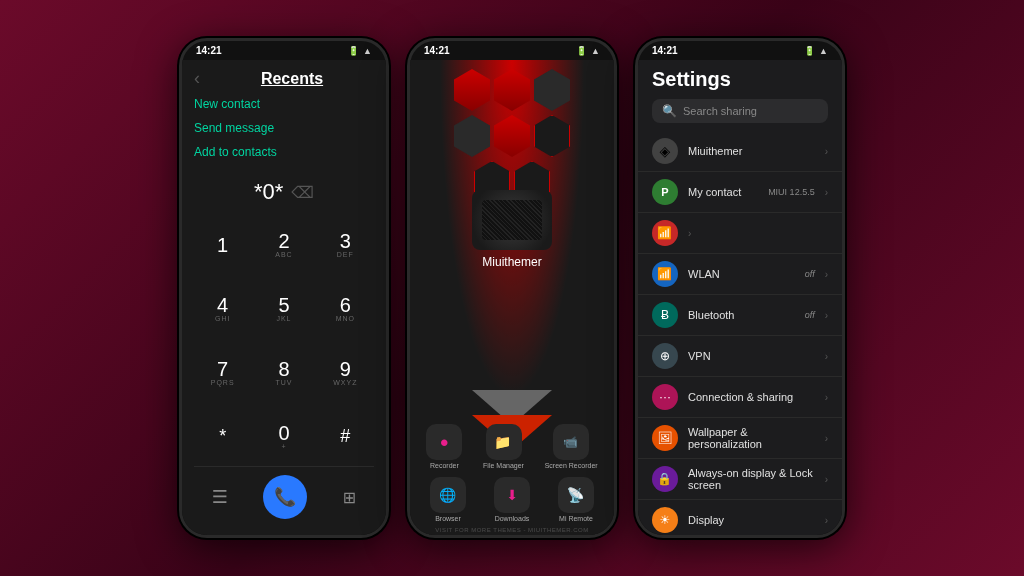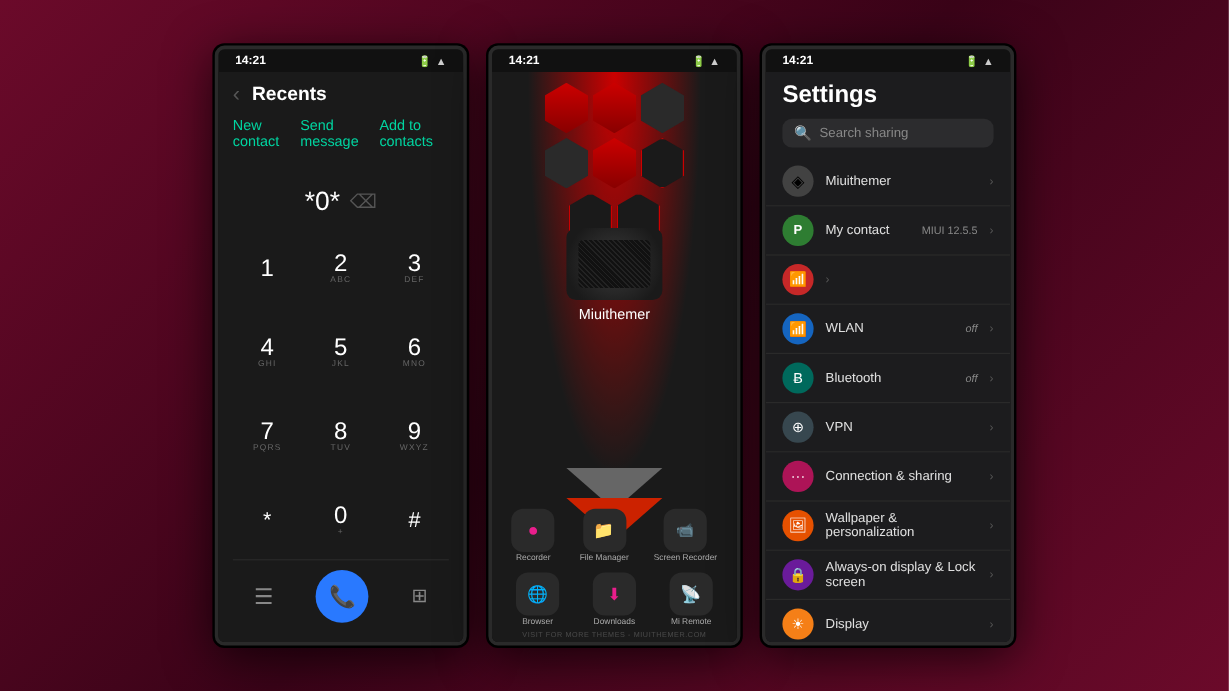--- a/index.html
+++ b/index.html
@@ -12,21 +12,21 @@
       justify-content: center;
       gap: 18px;
       font-family: 'Arial', sans-serif;
       overflow: hidden;
     }
 
     .phone {
       width: 210px;
       height: 500px;
       background: #111;
-      border-radius: 8px;
+      border-radius: 28px;
       border: 3px solid #2a2a2a;
       box-shadow: 0 0 0 2px #000, 0 8px 40px rgba(0,0,0,0.7);
       overflow: hidden;
       position: relative;
       display: flex;
       flex-direction: column;
     }
 
     .phone-screen {
       flex: 1;
@@ -66,27 +66,28 @@
     }
     .phone1 .back-btn {
       color: #555;
       font-size: 18px;
       margin-right: 10px;
     }
     .phone1 .recents-title {
       font-size: 16px;
       font-weight: bold;
       color: #fff;
-      flex: 1;
+      text-align: center;
+      flex: 1;
+      text-decoration: underline;
     }
     .phone1 .contact-actions {
       display: flex;
-      flex-direction: row;
+      flex-direction: column;
       gap: 10px;
-      margin-bottom: 10px;
     }
     .phone1 .contact-action {
       color: #00d4a0;
       font-size: 12px;
     }
     .phone1 .dial-display {
       text-align: center;
       color: #fff;
       font-size: 22px;
       margin: 20px 0 10px;

